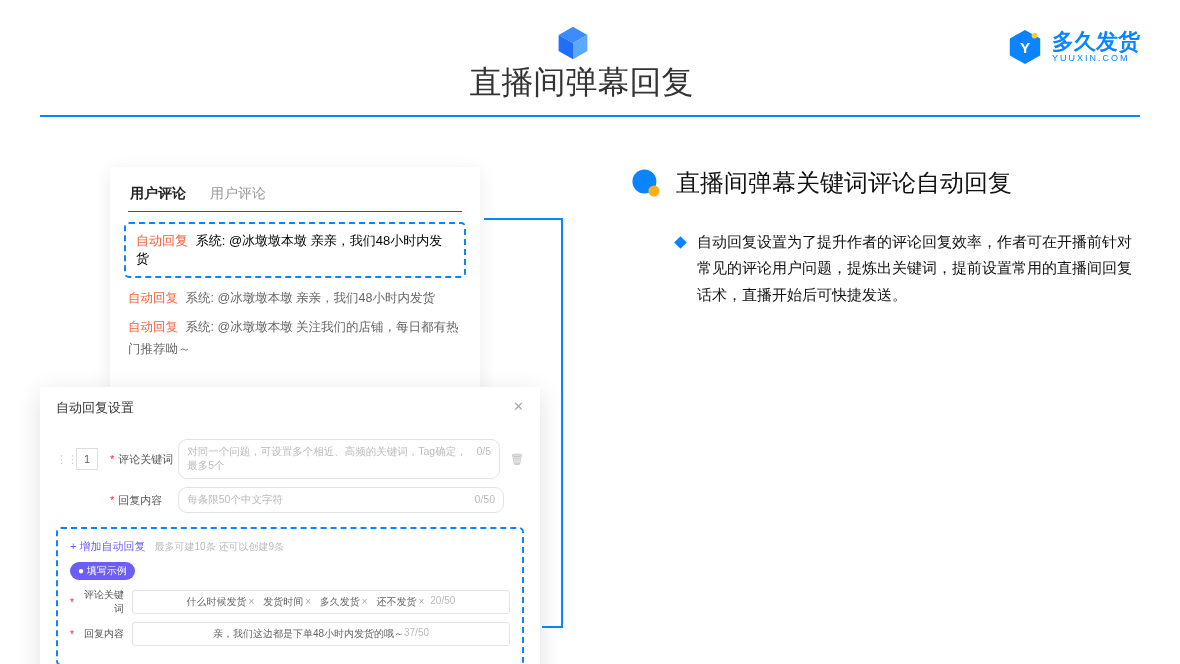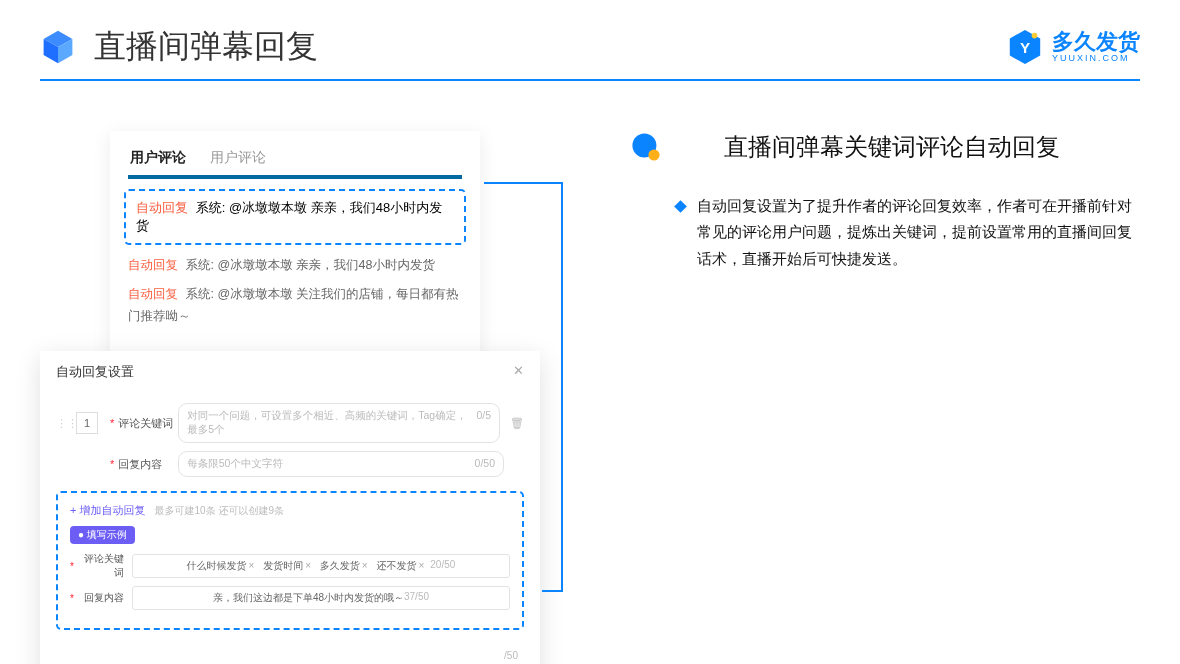--- a/index.html
+++ b/index.html
@@ -1,42 +1,42 @@
 <!DOCTYPE html>
 <html><head>
 <meta charset="utf-8">
 <style>
 * { box-sizing: border-box; margin: 0; padding: 0; }
 body { width: 1180px; height: 664px; font-family: "Microsoft YaHei", Arial, sans-serif; background: #fff; position: relative; overflow: hidden; }
 
-.header { display: flex; align-items: center; padding: 25px 57px 10px 40px; }
+.header { display: flex; align-items: center; padding: 25px 57px 10px 40px; flex-direction: column; }
 .cube-icon { width: 36px; height: 36px; margin-right: 18px; position: relative; }
 .cube-icon svg { width: 100%; height: 100%; }
 .page-title { font-size: 32px; font-weight: 500; color: #333; }
 .brand { position: absolute; top: 28px; right: 40px; display: flex; align-items: center; }
 .brand-icon { width: 38px; height: 38px; margin-right: 8px; }
 .brand-text { color: #0a84ff; font-size: 22px; font-weight: 700; line-height: 1; }
 .brand-sub { color: #0a84ff; font-size: 9px; letter-spacing: 2px; }
 .hr-line { height: 2px; background: #0a84ff; margin: 0 40px 0 40px; }
 
 .content { display: flex; padding: 50px 40px 0 40px; }
 .left-col { width: 500px; position: relative; }
 .right-col { flex: 1; padding-left: 90px; }
 
-.right-title-row { display: flex; align-items: center; margin-bottom: 30px; gap: 48px; }
+.right-title-row { display: flex; align-items: center; margin-bottom: 30px; }
 .bubble-icon { width: 32px; height: 32px; margin-right: 14px; position: relative; }
 .right-title { font-size: 24px; color: #111; font-weight: 400; }
 
 .bullet-block { padding-left: 46px; margin-bottom: 28px; }
 .bullet-item { display: flex; font-size: 15px; color: #111; line-height: 1.75; }
 .diamond { width: 9px; height: 9px; background: #0a84ff; transform: rotate(45deg); margin-top: 9px; margin-right: 12px; flex-shrink: 0; }
 
 
 .comments-card { position: absolute; top: 0; left: 70px; width: 370px; background: #fff; box-shadow: 0 4px 18px rgba(0,0,0,0.08); padding: 14px 18px 30px 18px; font-size: 13px; }
-.tabs { display: flex; border-bottom: 4px solid #0369a1; margin-bottom: 10px; }
+.tabs { display: flex; border-bottom: 1px solid #0369a1; margin-bottom: 10px; }
 .tab { padding: 4px 2px 8px 2px; margin-right: 20px; color: #999; font-size: 14px; }
 .tab.active { color: #222; font-weight: 600; }
 .comment-highlight { border: 2px dashed #0a84ff; border-radius: 5px; padding: 8px 10px; margin: 2px -4px 10px -4px; }
 .comment-line { margin-bottom: 8px; font-size: 12.5px; line-height: 1.7; color: #666; }
 .tag-reply { color: #fa5f3f; font-weight: 500; margin-right: 4px; }
 
 
 .settings-card { position: absolute; top: 220px; left: 0; width: 500px; background: #fff; box-shadow: 0 6px 24px rgba(0,0,0,0.12); padding: 12px 16px 22px 16px; font-size: 11px; color: #666; }
 .settings-head { display: flex; justify-content: space-between; font-size: 13px; color: #333; padding-bottom: 8px; margin-bottom: 14px; }
 .close-x { color: #aaa; cursor: pointer; }
@@ -45,21 +45,21 @@
 .num-box { border: 1px solid #ddd; width: 22px; height: 22px; text-align: center; line-height: 20px; margin: 0 12px 0 6px; }
 .req-dot { color: #f23; margin-right: 4px; }
 .field-label { width: 60px; font-size: 11px; color: #555; }
 .text-input { flex: 1; border: 1px solid #e3e3e3; border-radius: 9px; padding: 5px 8px; font-size: 10.5px; color: #bbb; display: flex; justify-content: space-between; background: #fff; }
 .count { color: #bbb; }
 .trash { margin-left: 10px; color: #bbb; }
 
 .example-box { border: 2px dashed #0a84ff; border-radius: 5px; padding: 10px 12px 12px 12px; margin-top: 14px; }
 .add-link { color: #6c5ef5; font-size: 11px; margin-top: 42px; }
 .add-note { color: #bbb; font-size: 10px; margin-left: 6px; }
-.example-badge { display: inline-block; background: #6c5ef5; color: #fff; font-size: 10px; padding: 2px 8px; border-radius: 4px; margin: 8px 0 8px 0; }
+.example-badge { display: inline-block; background: #6c5ef5; color: #fff; font-size: 10px; padding: 2px 8px; border-radius: 9px; margin: 8px 0 8px 0; }
 .ex-row { display: flex; align-items: center; margin-bottom: 6px; font-size: 10px; }
 .ex-label { width: 54px; text-align: right; padding-right: 8px; color: #555; }
 .ex-input { flex: 1; border: 1px solid #e3e3e3; border-radius: 3px; padding: 4px 6px; display: flex; justify-content: center; background: #fff; }
 .chip { color: #666; margin-right: 6px; }
 .chip:after { content: "×"; color: #aaa; margin-left: 2px; }
 
 .bottom-counter { text-align: right; color: #bbb; font-size: 10px; margin-top: 20px; padding-right: 6px; }
 
 
 .connector { position: absolute; stroke: #0a84ff; stroke-width: 2; fill: none; pointer-events: none; z-index: 5; }

